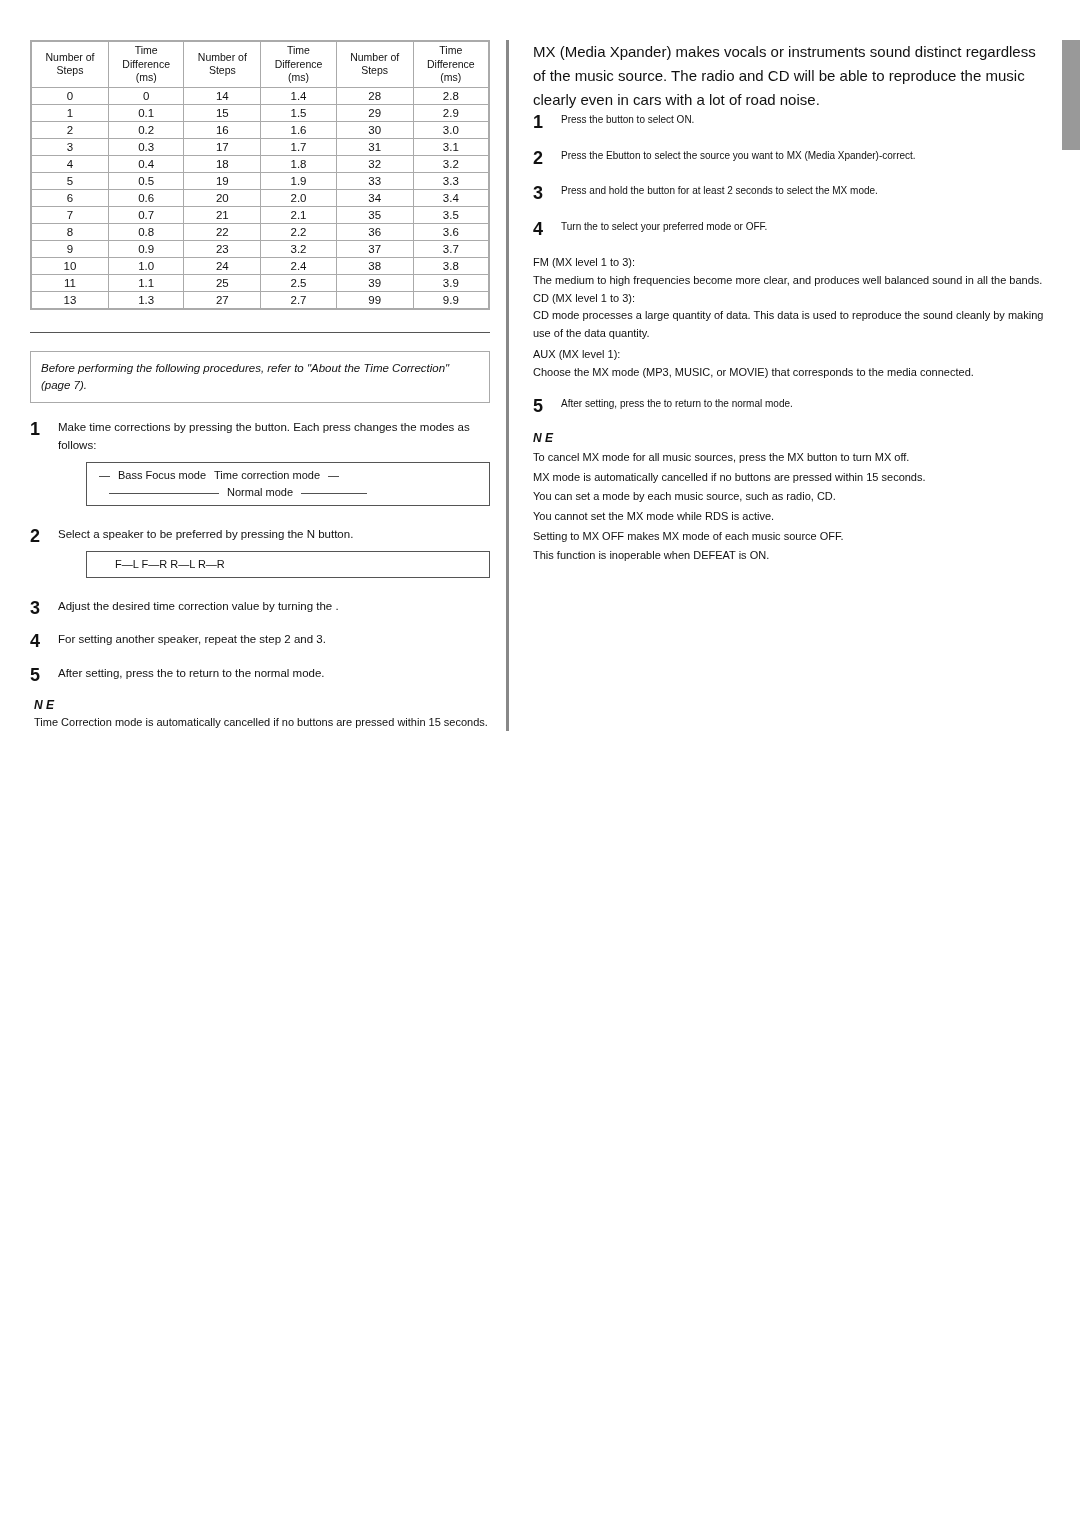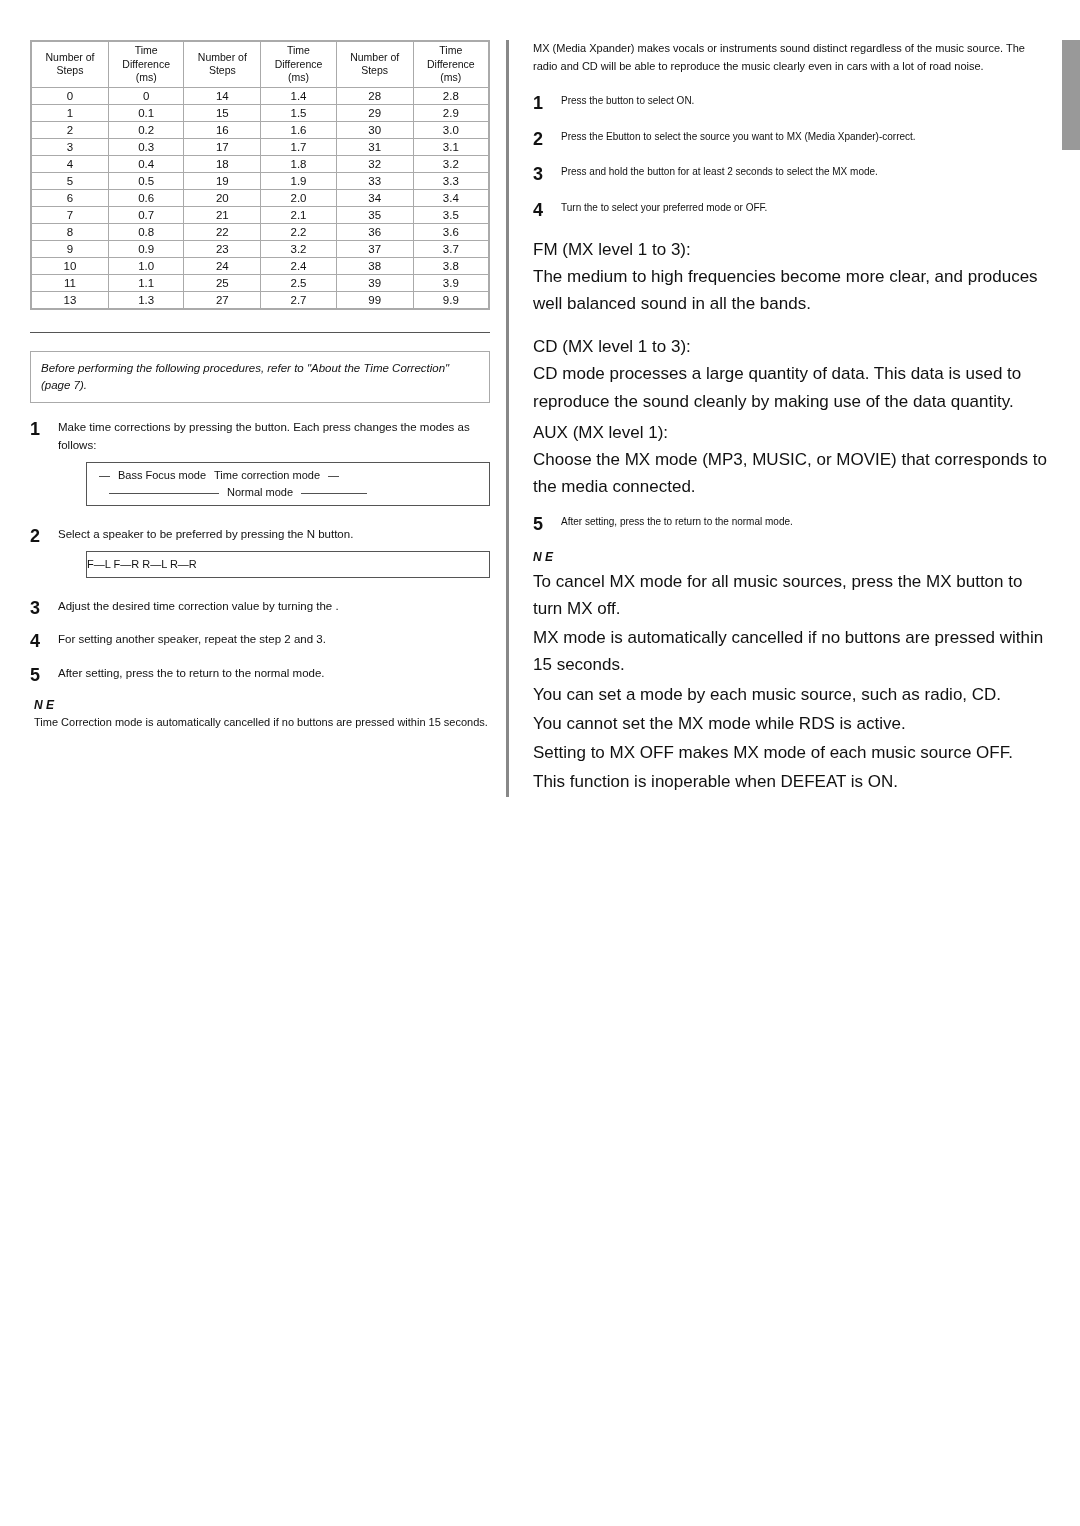--- a/index.html
+++ b/index.html
@@ -103,21 +103,21 @@
       align-items: center;
       gap: 8px;
     }
     .mode-line {
       text-align: center;
     }
 
     
     .speaker-diagram {
       border: 1px solid #555;
-      padding: 4px 0;
+      padding: 4px 28px;
       margin: 8px 0 8px 28px;
       font-size: 11px;
       display: flex;
       align-items: center;
       gap: 4px;
     }
 
     
     .note-label {
       font-style: italic;
@@ -126,23 +126,22 @@
       margin-bottom: 2px;
     }
     .note-text {
       font-size: 11px;
       line-height: 1.5;
       margin-left: 0;
     }
 
     
     .mx-intro {
-      font-size: 11px;
+      font-size: 15px;
       line-height: 1.6;
-      margin-bottom: 18px;
     }
 
     .right-step {
       display: flex;
       align-items: flex-start;
       margin-bottom: 14px;
     }
     .right-step-num {
       font-size: 18px;
       font-weight: bold;
@@ -151,29 +150,29 @@
       line-height: 1.2;
     }
     .right-step-content {
       flex: 1;
       font-size: 10px;
       line-height: 1.5;
     }
 
     .mx-note-section {
       margin-top: 4px;
-      font-size: 17px;
+      font-size: 11px;
       line-height: 1.6;
     }
     .mx-note-section p {
       margin-bottom: 2px;
     }
     .mx-levels {
       margin-top: 6px;
-      font-size: 17px;
+      font-size: 11px;
       line-height: 1.6;
     }
   </style>
 </head>
 <body>
 
 <div class="page">
 
   <div class="left-col">
 
@@ -398,21 +397,21 @@
         <div class="right-step-content">
           <span>Turn the                   to select your preferred mode or OFF.</span>
         </div>
       </div>
 
       <div class="mx-levels">
         <div>
           <span>FM (MX level 1 to 3):</span><br>
           <span>The medium to high frequencies become more clear, and produces well balanced sound in all the bands.</span>
         </div>
-        <div style="margin-top:16px;">
+        <div style="margin-top:0;">
           <span>CD (MX level 1 to 3):</span><br>
           <span>CD mode processes a large quantity of data. This data is used to reproduce the sound cleanly by making use of the data quantity.</span>
         </div>
         <div style="margin-top:4px;">
           <span>AUX (MX level 1):</span><br>
           <span>Choose the MX mode (MP3, MUSIC, or MOVIE) that corresponds to the media connected.</span>
         </div>
       </div>
 
       <div class="right-step" style="margin-top:14px;">

